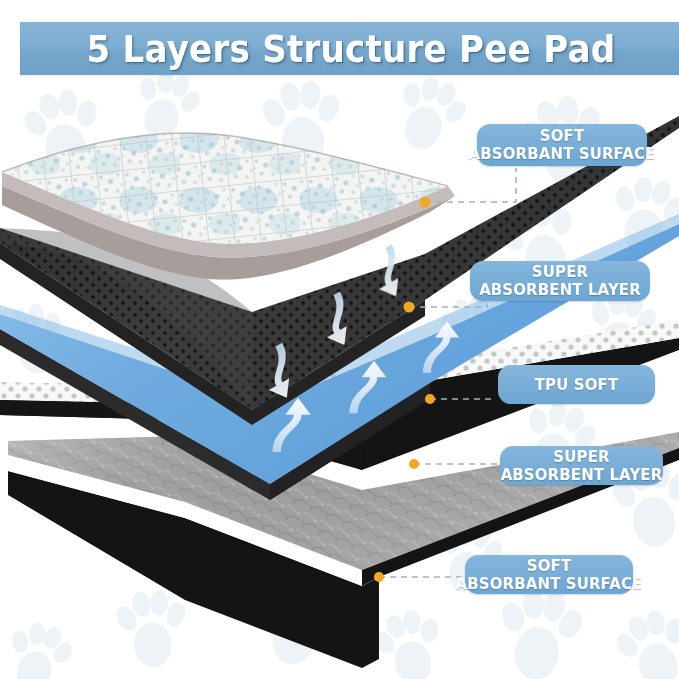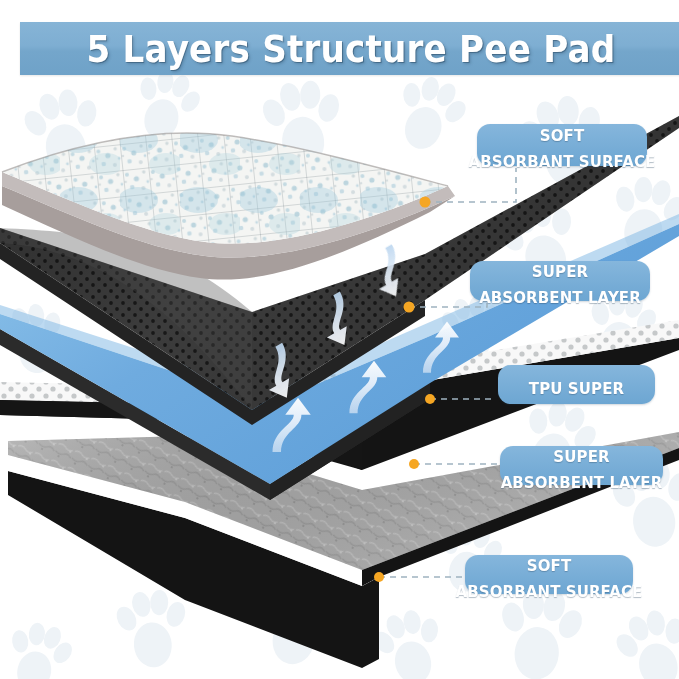--- a/index.html
+++ b/index.html
@@ -77,21 +77,20 @@
   }
   .pill .l1, .pill .l2 {
     color: #ffffff;
     font-family: "DejaVu Sans", sans-serif;
     font-weight: bold;
     font-size: 15px;
     line-height: 18px;
     letter-spacing: 0.1px;
     white-space: nowrap;
     text-shadow: 0 1px 1px rgba(40,70,95,0.35);
-    margin-top: 8px;
   }
 </style>
 </head>
 <body>
 
 <div id="stage">
 
   <svg id="paw-bg" viewBox="0 0 679 679">
     <defs>
       <g id="paw">
@@ -311,21 +310,21 @@
     <span class="l1">SOFT</span>
     <span class="l2">ABSORBANT SURFACE</span>
   </div>
 
   <div class="pill" style="left:470px; top:261px; width:180px; height:40px;">
     <span class="l1">SUPER</span>
     <span class="l2">ABSORBENT LAYER</span>
   </div>
 
   <div class="pill" style="left:498px; top:365px; width:157px; height:39px;">
-    <span class="l2">TPU SUPER</span>
+    <span class="l2">TPU SOFT</span>
   </div>
 
   <div class="pill" style="left:500px; top:446px; width:163px; height:39px;">
     <span class="l1">SUPER</span>
     <span class="l2">ABSORBENT LAYER</span>
   </div>
 
   <div class="pill" style="left:465px; top:555px; width:168px; height:39px;">
     <span class="l1">SOFT</span>
     <span class="l2">ABSORBANT SURFACE</span>

